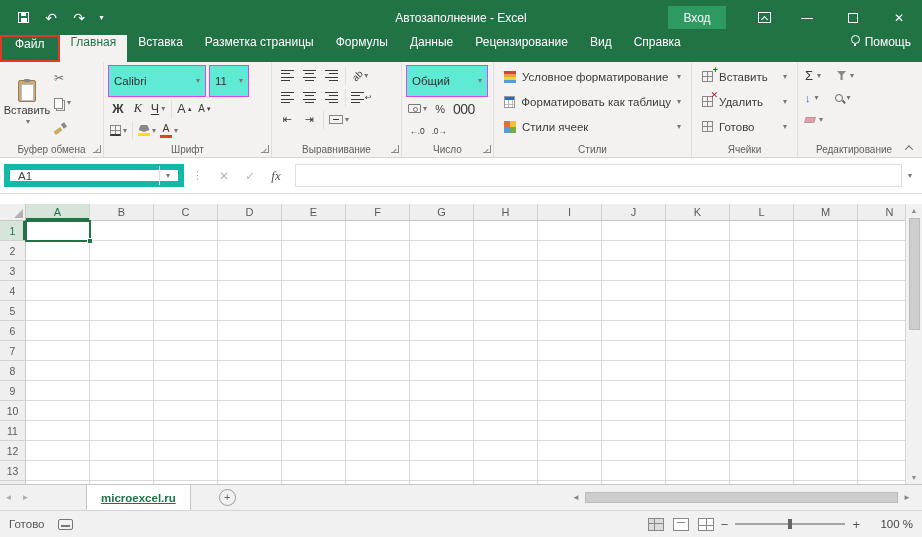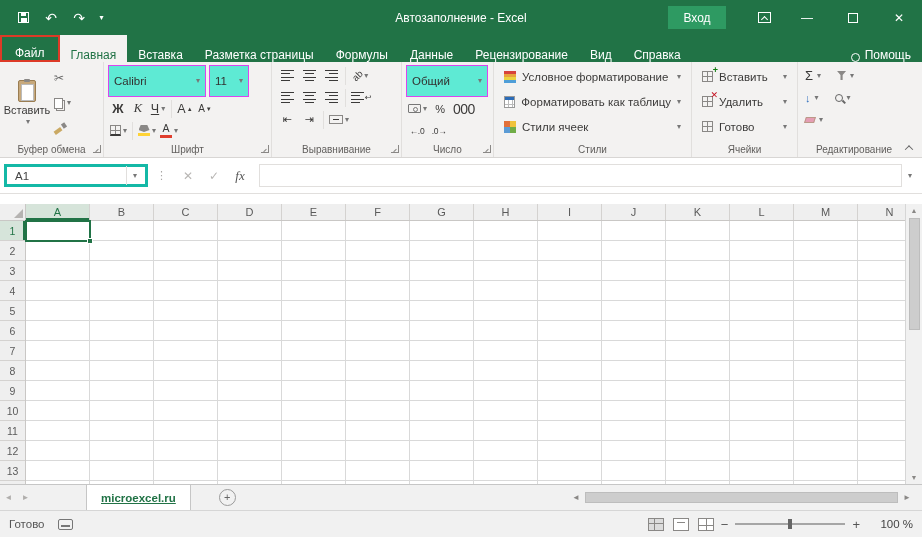--- a/index.html
+++ b/index.html
@@ -20,21 +20,21 @@
   align-items:center;justify-content:center;font-size:12px;cursor:pointer;padding:0 10px}
 .winctl{position:absolute;right:0;top:0;height:35px;display:flex;align-items:stretch}
 .winctl .qbtn{width:40px;height:35px}
 .rdo-icon{width:13px;height:11px;border:1px solid #fff;position:relative;display:inline-block}
 .rdo-icon::after{content:"";position:absolute;left:3.5px;top:4px;width:4px;height:4px;border-left:1px solid #fff;border-top:1px solid #fff;transform:rotate(45deg)}
 .wbtn{width:46px;display:flex;align-items:center;justify-content:center;font-size:12px;cursor:pointer}
 .max-icon{width:10px;height:10px;border:1px solid #fff;display:inline-block}
 
 
 .tabrow{height:27px;background:#217346;display:flex;align-items:stretch;color:#fff;font-size:12px}
-.tab{display:flex;align-items:flex-end;padding:0 11px;cursor:pointer;gap:5px;white-space:nowrap}
+.tab{display:flex;align-items:flex-start;padding:0 11px;cursor:pointer;gap:5px;white-space:nowrap}
 .tab.file{border:2px solid #dd3a27;padding:0 13px}
 .tab.active{background:#f3f2f1;color:#217346}
 .tab.push{margin-left:auto}
 .bulb-icon{width:9px;height:9px;border:1px solid #fff;border-radius:50%;position:relative;display:inline-block}
 .bulb-icon::after{content:"";position:absolute;left:2.5px;bottom:-3px;width:2px;height:2px;background:#fff}
 .person-icon{width:10px;height:11px;position:relative;display:inline-block}
 .person-icon::before{content:"";position:absolute;top:0;left:3px;width:4px;height:4px;border:1px solid #fff;border-radius:50%}
 .person-icon::after{content:"";position:absolute;bottom:0;left:1px;width:8px;height:4px;border:1px solid #fff;border-bottom:none;border-radius:4px 4px 0 0}
 
 
@@ -130,21 +130,21 @@
 .funnel-icon{width:9px;height:9px;background:#8a8886;clip-path:polygon(0 0,100% 0,62% 45%,62% 100%,38% 100%,38% 45%);display:inline-block}
 .mag-icon{width:8px;height:8px;border:1.5px solid #666;border-radius:50%;position:relative;display:inline-block}
 .mag-icon::after{content:"";position:absolute;right:-4px;bottom:-2px;width:4px;height:1.5px;background:#666;transform:rotate(45deg)}
 .eraser-icon{width:10px;height:6px;background:#e59db4;border:1px solid #b98;transform:skewX(-18deg);display:inline-block}
 .fill-gl{color:#2f6fbd;font-size:11px}
 .collapse{position:absolute;right:5px;bottom:3px;width:16px;height:13px;display:flex;align-items:center;justify-content:center;cursor:pointer}
 .chev-up{width:6px;height:6px;border-left:1.4px solid #666;border-top:1.4px solid #666;transform:rotate(45deg) translate(1px,1px)}
 
 
 .formulabar{height:36px;background:#fff;border-bottom:1px solid #e1dfdd;display:flex;align-items:center;padding:6px 4px}
-.namebox{width:144px;height:23px;display:flex;align-items:center;padding:0 8px;border:3px solid #14b8a6;font-size:11.5px;color:#444;cursor:pointer;background:#fff}
+.namebox{width:180px;height:23px;display:flex;align-items:center;padding:0 8px;border:6px solid #14b8a6;font-size:11.5px;color:#444;cursor:pointer;background:#fff}
 .nb-dd{margin-left:auto;border-left:1px solid #e1dfdd;padding:5px 0 5px 6px;font-size:8px;color:#777}
 .fb-dots{color:#a9a7a5;font-size:11px;margin:0 8px}
 .fb-btn{width:26px;height:23px;display:flex;align-items:center;justify-content:center;cursor:pointer;font-size:12px}
 .fb-btn.dim{color:#b8b6b4}
 .fb-fx{font-style:italic;font-family:"Liberation Serif","DejaVu Serif",serif;color:#555;font-size:13px}
 .fb-input{flex:1;height:23px;border:1px solid #e1dfdd;background:#fff;margin-left:6px;cursor:text}
 .fb-exp{width:16px;text-align:center;font-size:8px;color:#777;cursor:pointer}
 .gapstrip{height:10px;background:#fff}
 
 

